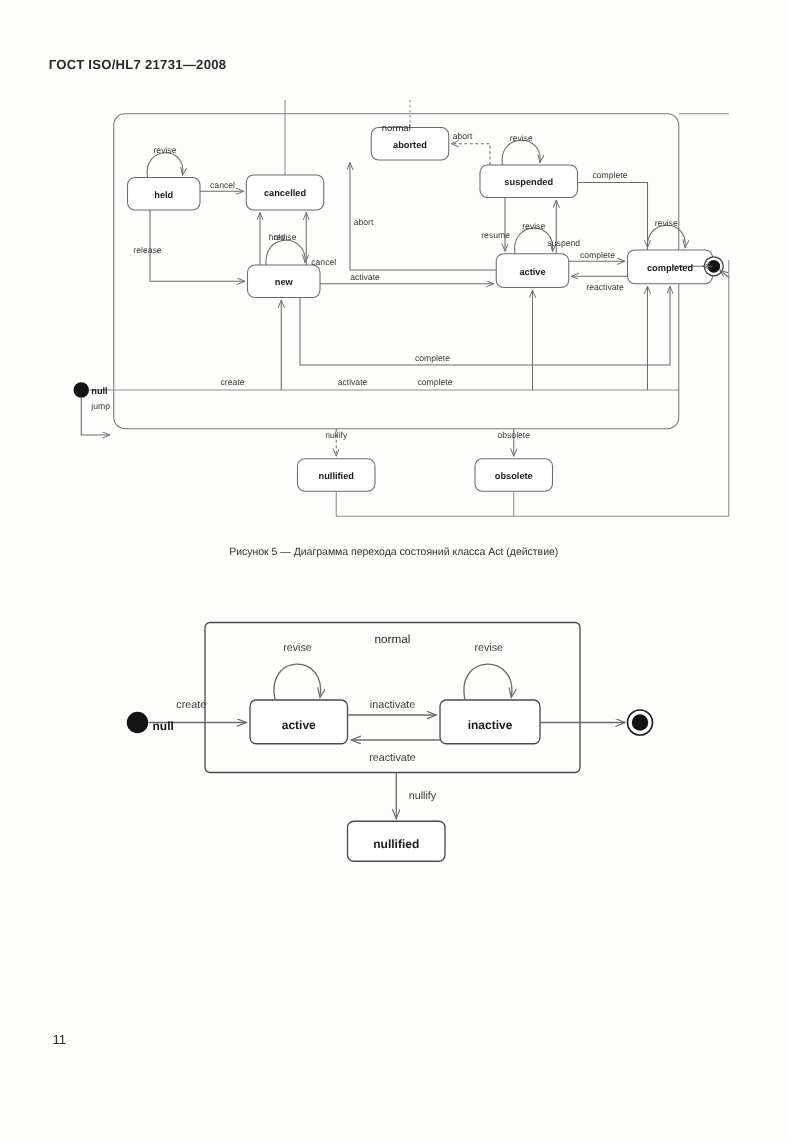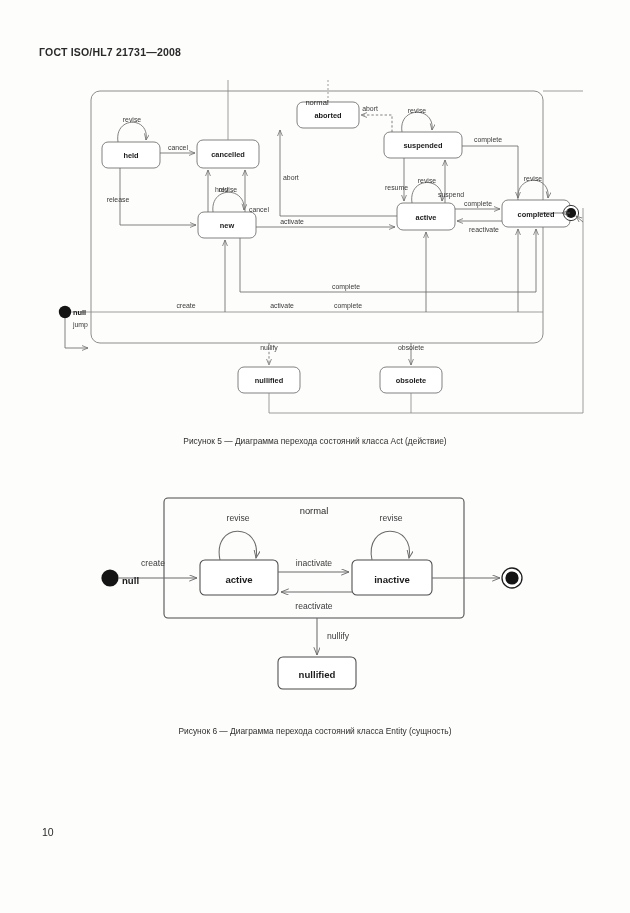--- a/index.html
+++ b/index.html
@@ -273,18 +273,15 @@
 
       <text class="edge-label big" x="113" y="86" text-anchor="middle">create</text>
       <text class="edge-label big" x="198" y="41" text-anchor="middle">revise</text>
       <text class="edge-label big" x="274" y="86" text-anchor="middle">inactivate</text>
       <text class="edge-label big" x="351" y="41" text-anchor="middle">revise</text>
       <text class="edge-label big" x="274" y="129" text-anchor="middle">reactivate</text>
       <text class="edge-label big" x="287" y="159">nullify</text>
     </svg>
   </div>
 
-  <div class="fig-caption c6">
-    <span class="plain">Рисунок 6 — Диаграмма перехода состояний класса Entity (сущность)</span>
-  </div>
-
-  <div class="page-number">10</div>
+
+  <div class="page-number">11</div>
 </div>
 
 </body></html>

